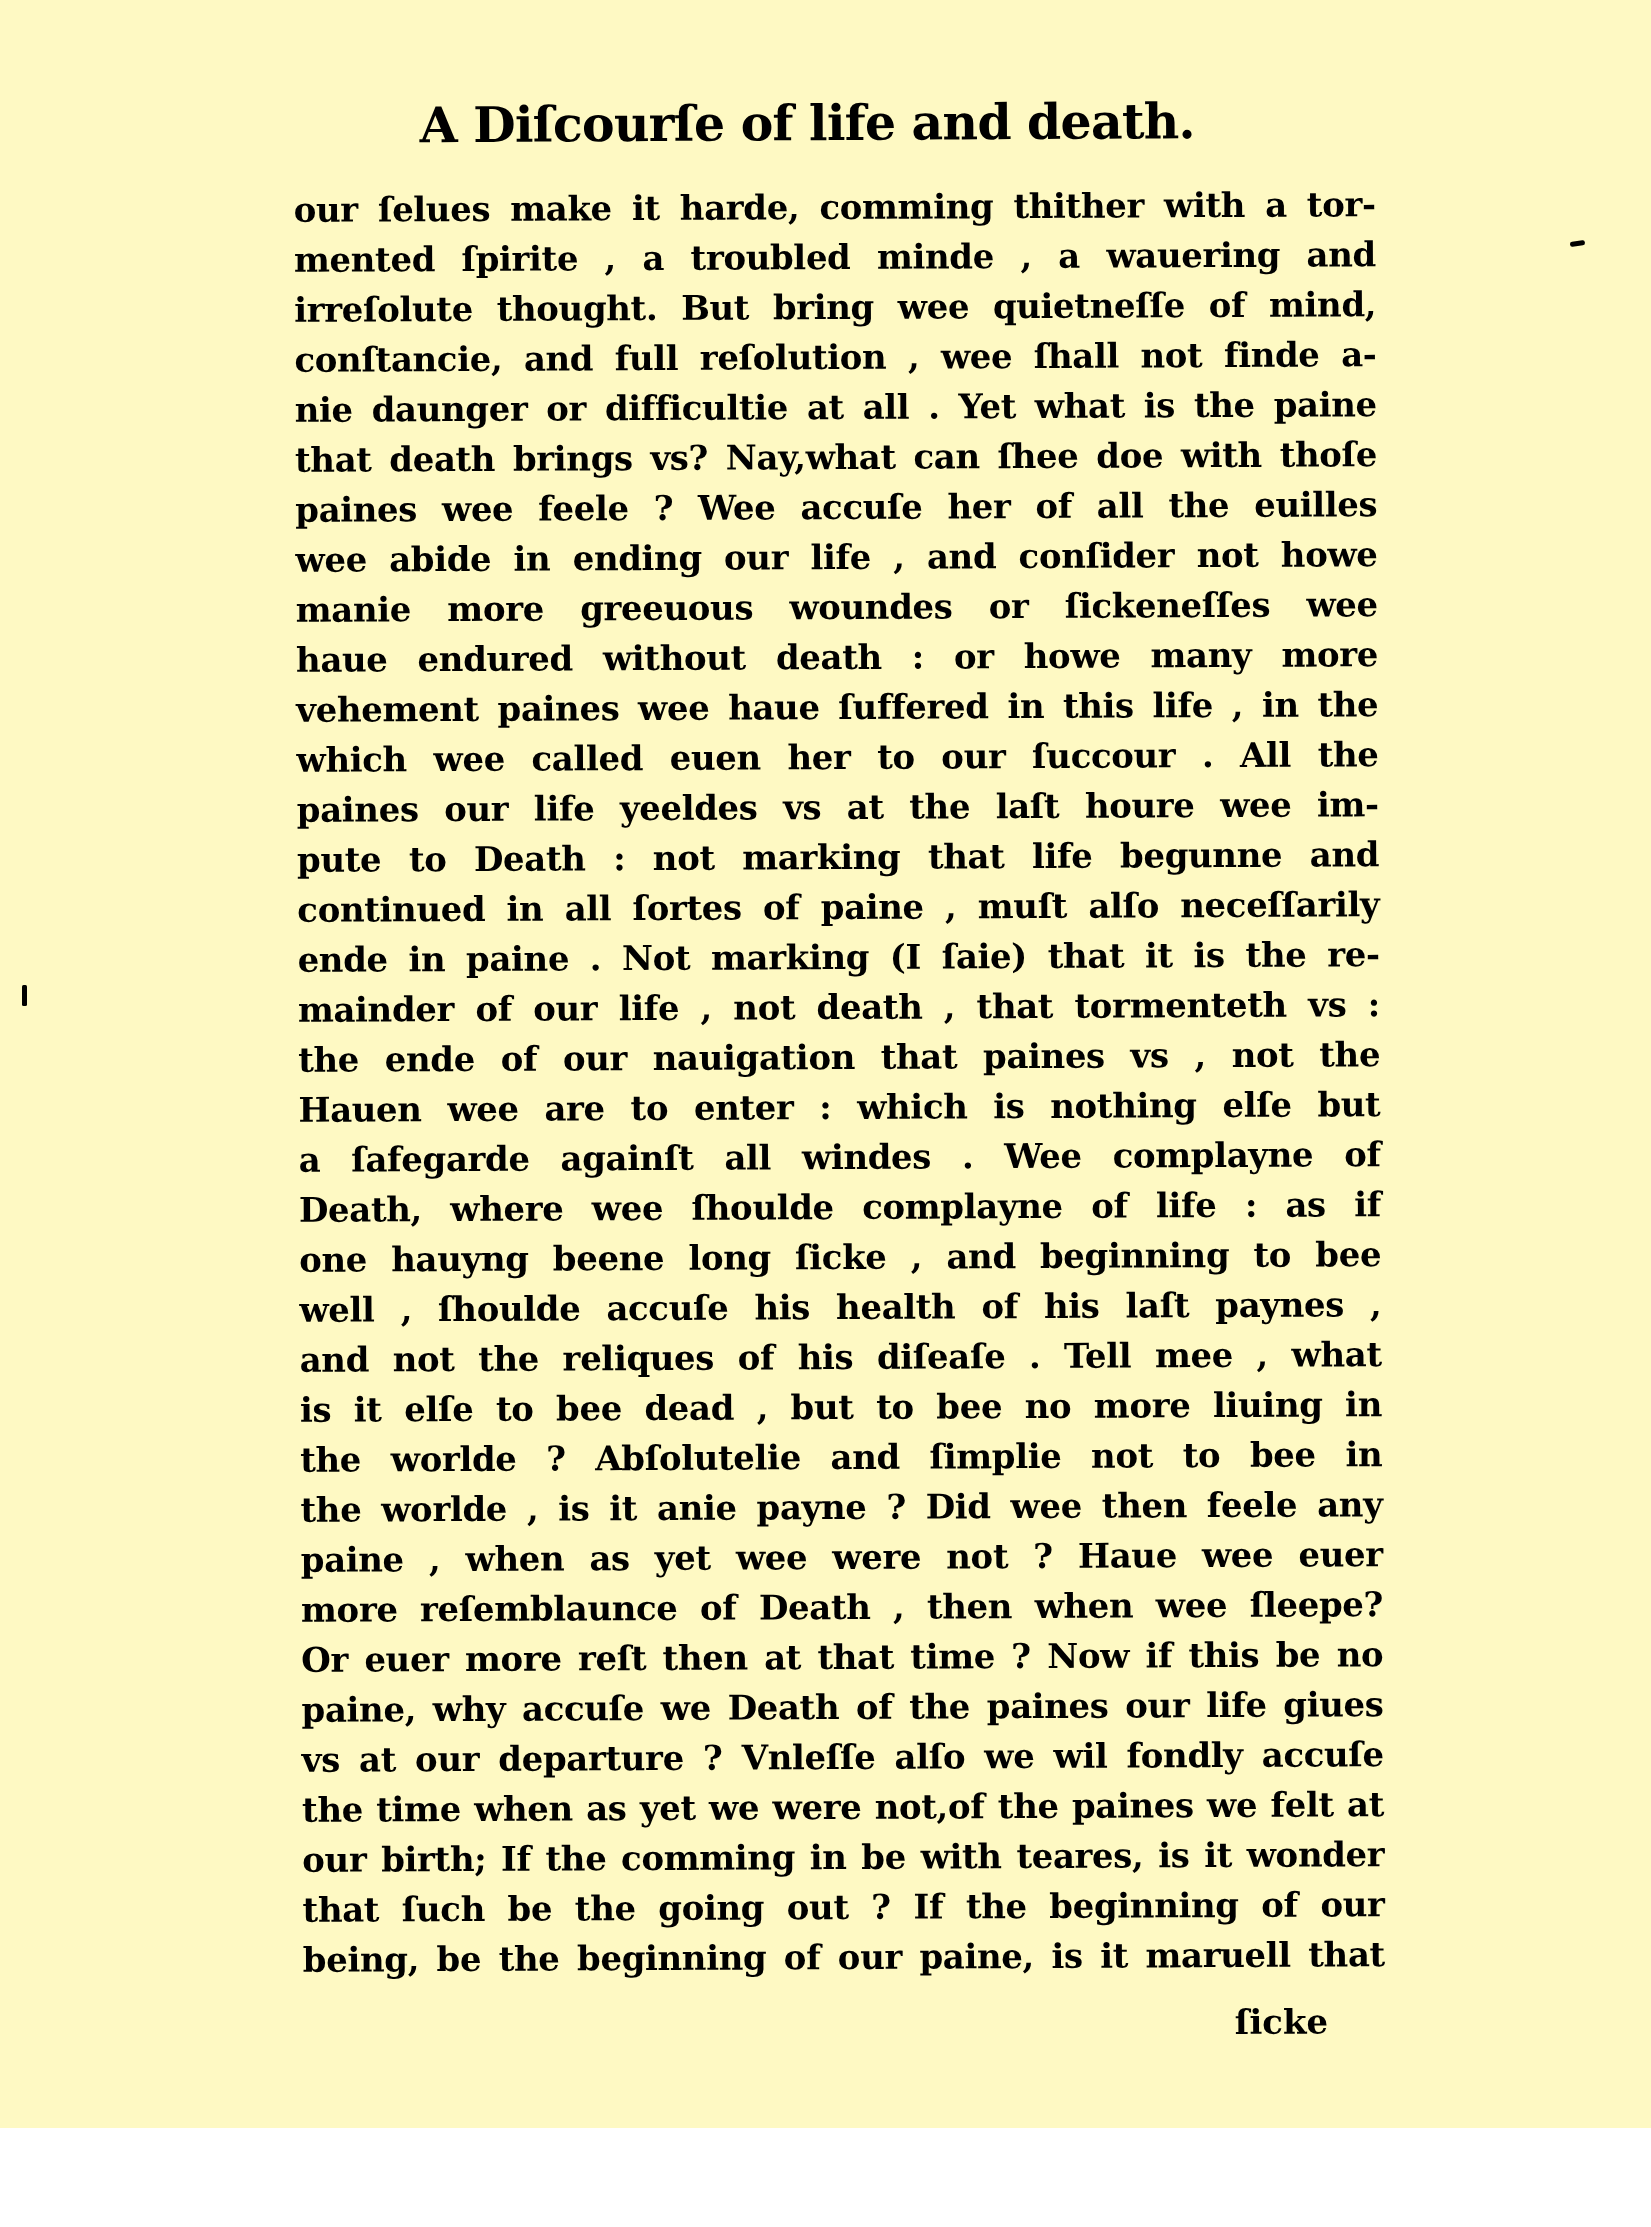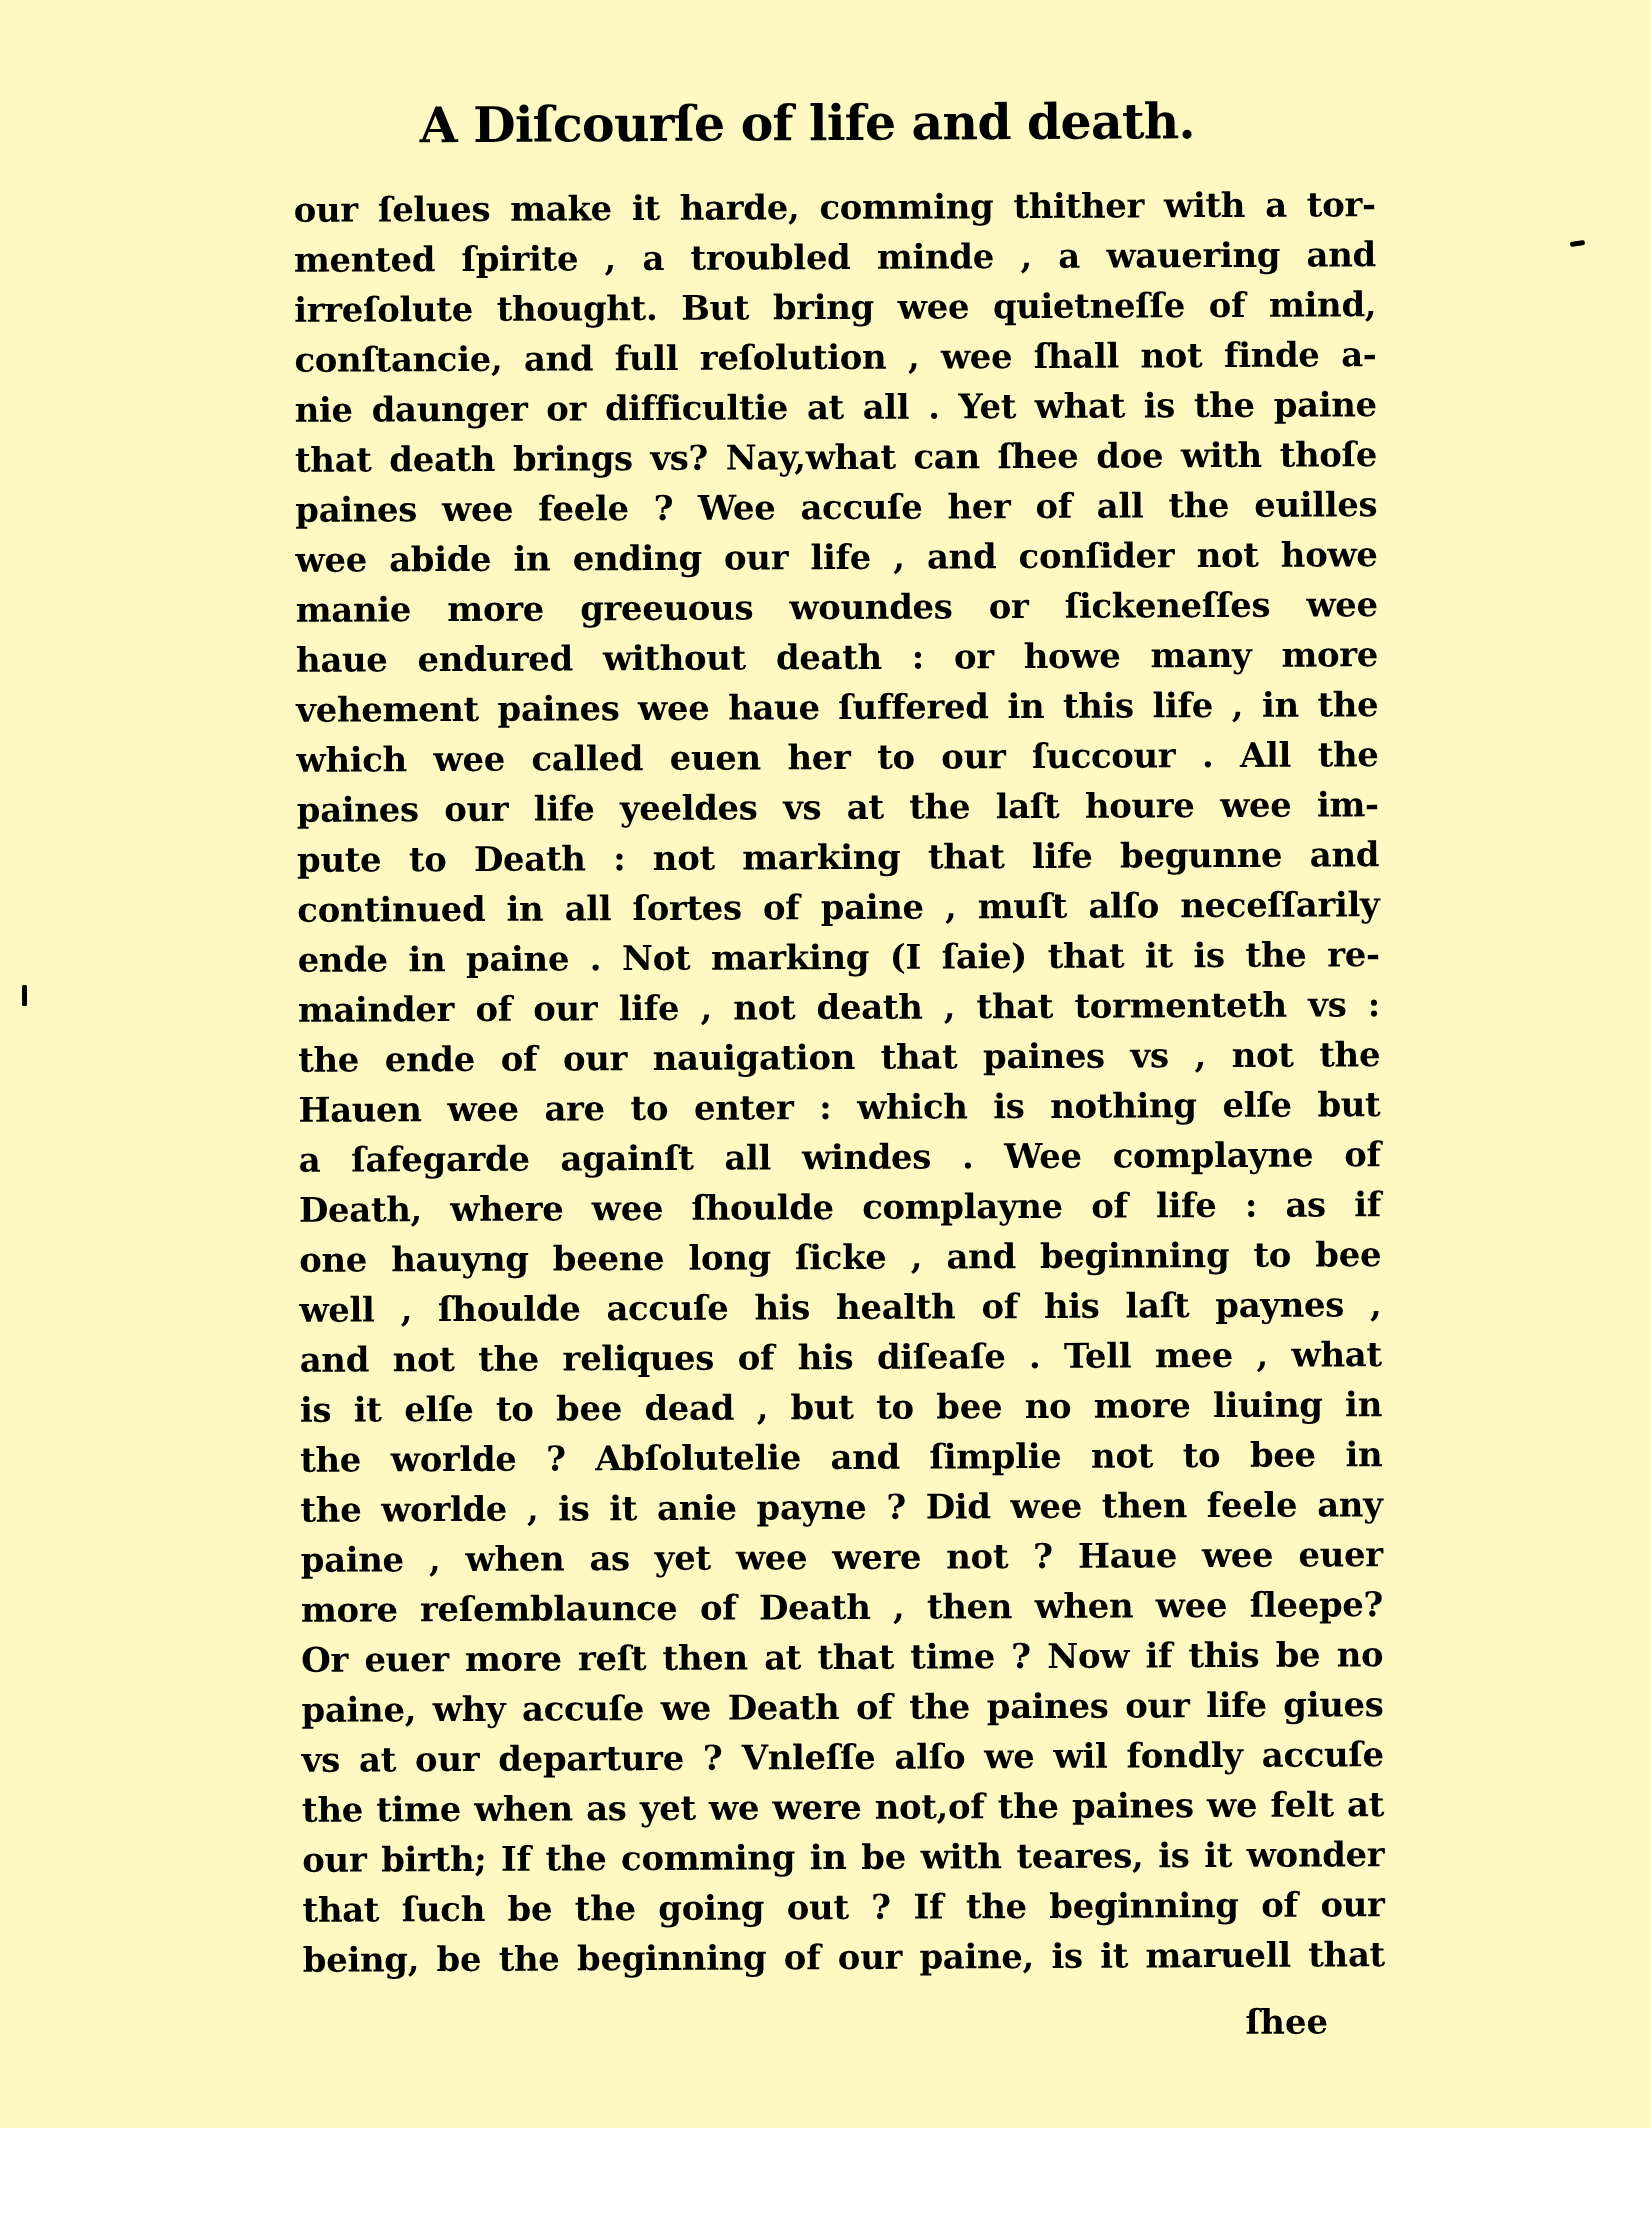--- a/index.html
+++ b/index.html
@@ -135,21 +135,21 @@
         <div class="text-line">Or euer more reſt then at that time ? Now if this be no</div>
         <div class="text-line">paine, why accuſe we Death of the paines our life giues</div>
         <div class="text-line">vs at our departure ? Vnleſſe alſo we wil fondly accuſe</div>
         <div class="text-line">the time when as yet we were not,of the paines we felt at</div>
         <div class="text-line">our birth; If the comming in be with teares, is it wonder</div>
         <div class="text-line">that ſuch be the going out ? If the beginning of our</div>
         <div class="text-line">being, be the beginning of our paine, is it maruell that</div>
       </div>
 
     <div class="catchword-row">
-      <span class="catchword">ſhee</span>
+      <span class="catchword">ſicke</span>
     </div>
   </div>
 
   <div class="mark left-tick"></div>
   <div class="mark right-dash"></div>
   <div class="mark bottom-speck"></div>
 
   <svg class="gutter-svg" viewBox="0 0 2155 2907" xmlns="http://www.w3.org/2000/svg">
     <polygon points="828,2889 1500,2884 2155,2877 2155,2904 1500,2894 838,2893" fill="#000000"></polygon>
   </svg>

